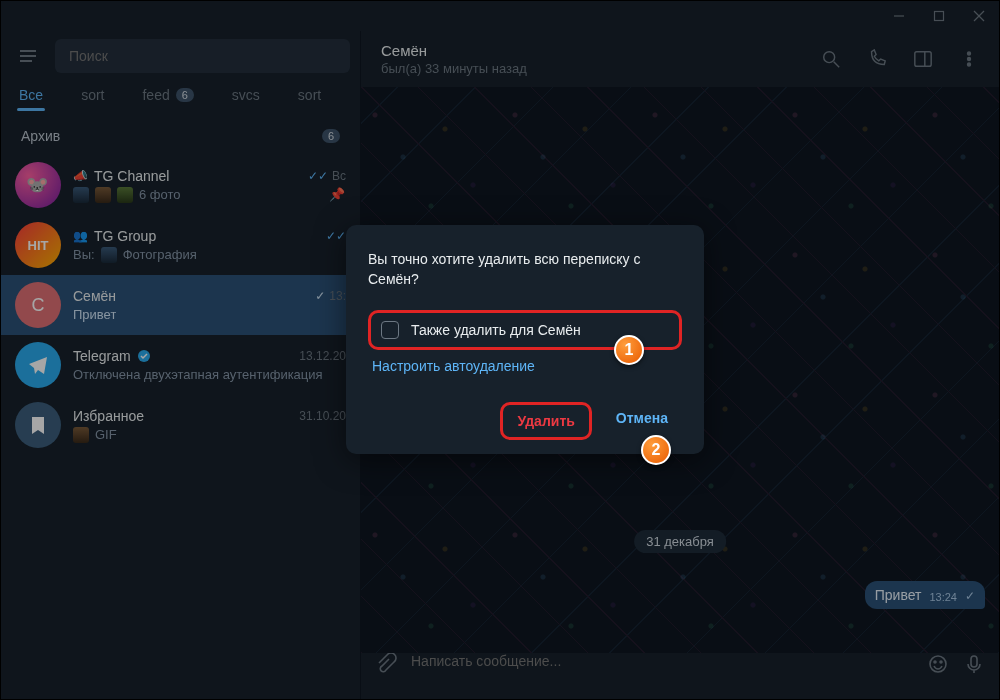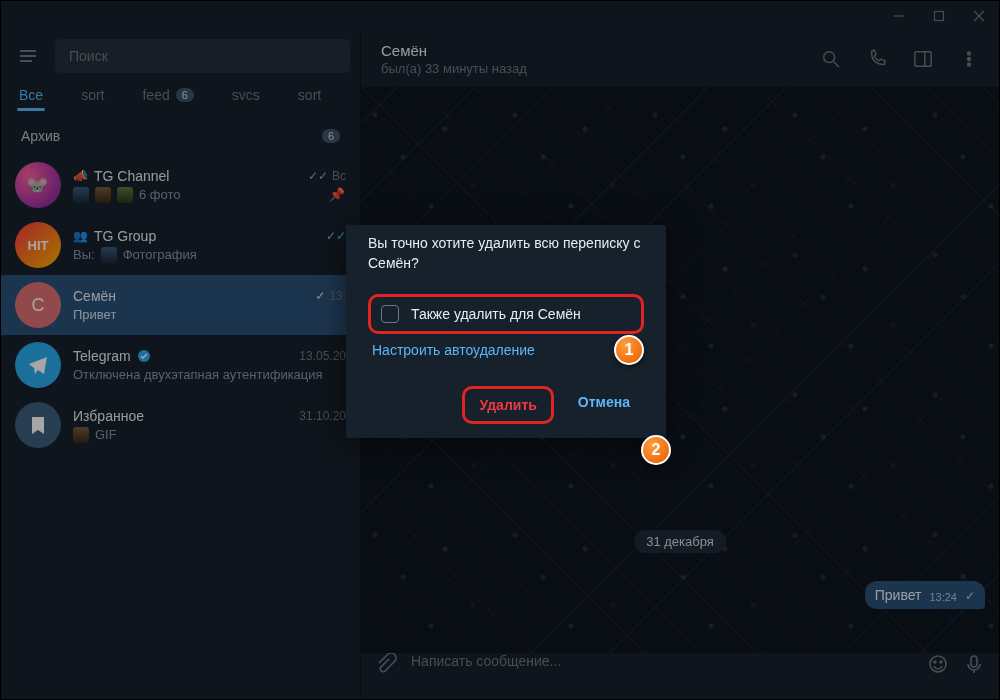--- a/index.html
+++ b/index.html
@@ -74,21 +74,21 @@
   .msg-out{position:absolute;right:14px;bottom:44px;background:#2b5278;color:#e9f2fb;font-size:14px;padding:6px 10px;border-radius:12px 12px 4px 12px;display:flex;align-items:flex-end;gap:8px;}
   .msg-out .mt{font-size:11px;color:#a9c7e4;}
   .msg-out .tick{color:#a9c7e4;font-size:12px;}
   
   .composer{min-height:46px;background:#17212b;display:flex;align-items:flex-start;padding:0 14px;gap:14px;}
   .composer input{flex:1;background:transparent;border:none;color:#6d7883;font-size:14px;outline:none;}
   .cicon{width:22px;height:22px;display:flex;align-items:center;justify-content:center;}
   .cicon svg{width:22px;height:22px;stroke:#6d7883;fill:none;stroke-width:1.6;}
   
   .overlay{position:absolute;inset:0;background:rgba(0,0,0,.35);}
-  .modal{position:absolute;left:345px;top:224px;width:320px;background:#17212b;border-radius:2px;padding:8px 22px 14px;box-shadow:0 6px 30px rgba(0,0,0,.5);}
+  .modal{position:absolute;left:345px;top:224px;width:358px;background:#17212b;border-radius:10px;padding:24px 22px 14px;box-shadow:0 6px 30px rgba(0,0,0,.5);}
   .modal .q1{font-size:14px;color:#e9edef;line-height:1.45;}
   .modal .q2{font-size:14px;color:#e9edef;margin-top:18px;}
   .check-wrap{margin-top:20px;border:3px solid #e02424;border-radius:10px;padding:8px 10px;display:flex;align-items:center;gap:12px;position:relative;}
   .checkbox{width:18px;height:18px;border:1.5px solid #6d7883;border-radius:4px;}
   .checklabel{font-size:14px;color:#e9edef;}
   .link{margin-top:8px;font-size:14px;color:#5eb5f7;cursor:pointer;display:block;padding-left:4px;}
   .btnrow{display:flex;justify-content:flex-end;gap:10px;margin-top:28px;}
   .btn{font-size:14px;font-weight:600;padding:8px 14px;border-radius:8px;cursor:pointer;}
   .btn.cancel{color:#5eb5f7;}
   .btn.delete{color:#ec3942;border:3px solid #e02424;border-radius:10px;}
@@ -234,21 +234,21 @@
           </div>
           <div class="chatinfo">
             <div class="chatline1">
               <span class="chname">
                   <span>Telegram</span>
                 <svg class="verified" viewBox="0 0 14 14">
                     <circle cx="7" cy="7" r="6" fill="#2aabee"></circle>
                     <path d="M4 7l2 2 4-4" stroke="#fff" stroke-width="1.5" fill="none"></path>
                   </svg>
               </span>
-              <span class="chtime">13.05.20</span>
+              <span class="chtime">13.12.20</span>
             </div>
             <div class="chatline2">
               <span class="chpreview">Отключена двухэтапная аутентификация</span>
             </div>
           </div>
         </div>
 
         <div class="chatrow">
           <div class="avatar g5">
             <svg width="22" height="22" viewBox="0 0 22 22">

